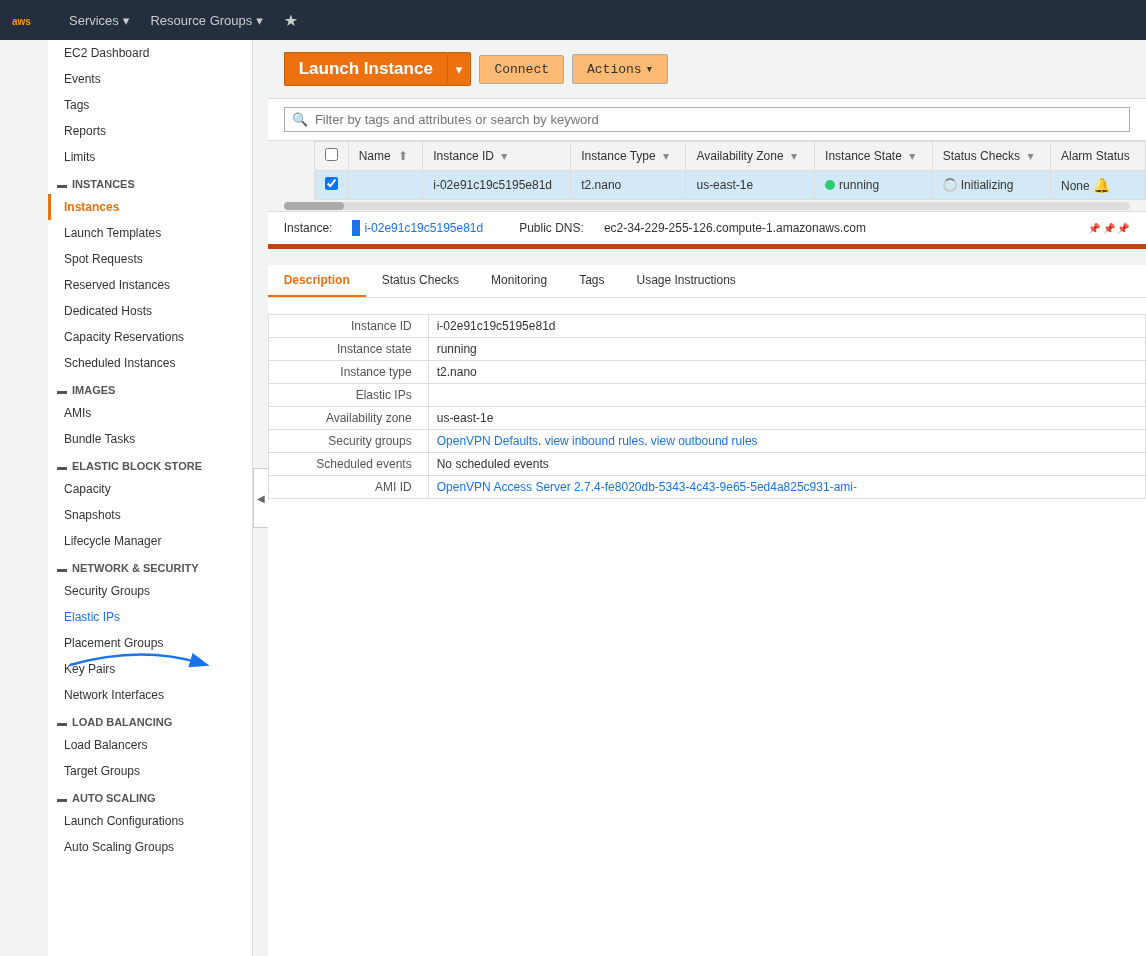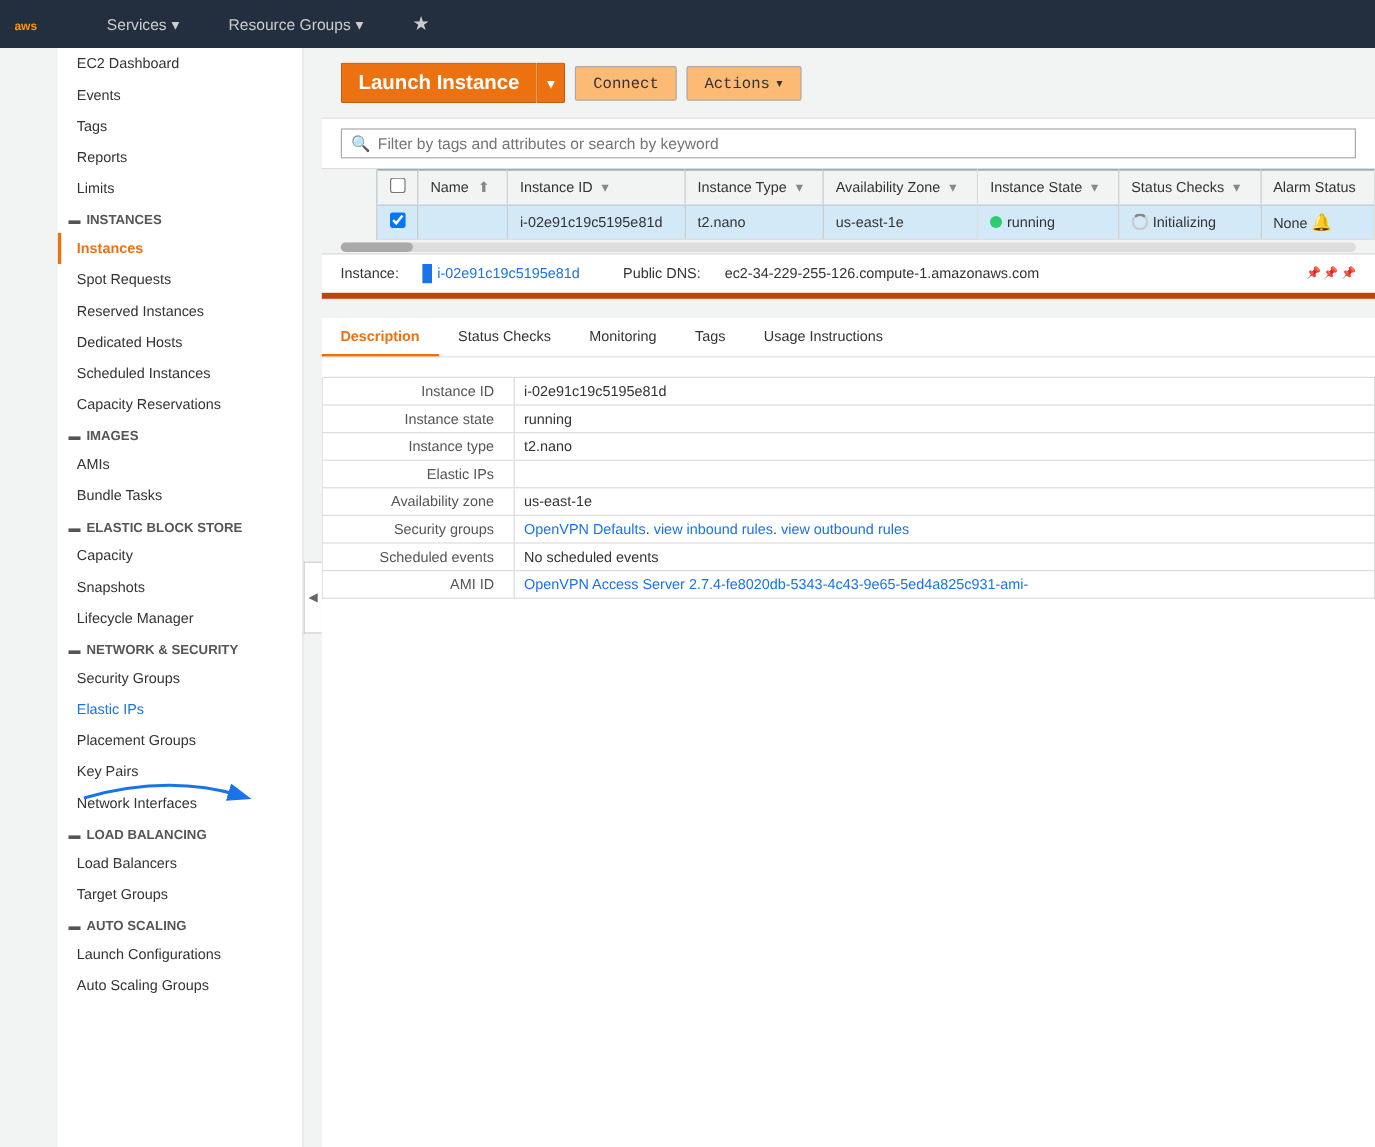--- a/index.html
+++ b/index.html
@@ -6,21 +6,21 @@
     body { font-family: -apple-system, BlinkMacSystemFont, 'Segoe UI', Arial, sans-serif; font-size: 13px; background: #f2f3f3; color: #333; display: flex; flex-direction: column; height: 956px; overflow: hidden; }
 
     
     .top-nav {
       background: #232f3e;
       height: 40px;
       display: flex;
       align-items: center;
       padding: 0 12px;
       flex-shrink: 0;
-      gap: 25px;
+      gap: 5px;
     }
     .aws-logo {
       width: 36px;
       height: 36px;
       display: flex;
       align-items: center;
       justify-content: center;
       margin-right: 8px;
     }
     .nav-btn {
@@ -351,25 +351,26 @@
       <div class="sidebar-item">Events</div>
       <div class="sidebar-item">Tags</div>
       <div class="sidebar-item">Reports</div>
       <div class="sidebar-item">Limits</div>
 
       <div class="sidebar-section-header">
         <span class="sidebar-collapse-btn">▬</span>
         INSTANCES
       </div>
       <div class="sidebar-item active">Instances</div>
+      <div class="sidebar-item">Launch Templates</div>
       <div class="sidebar-item">Spot Requests</div>
       <div class="sidebar-item">Reserved Instances</div>
       <div class="sidebar-item">Dedicated Hosts</div>
+      <div class="sidebar-item">Capacity Reservations</div>
       <div class="sidebar-item">Scheduled Instances</div>
-      <div class="sidebar-item">Capacity Reservations</div>
 
       <div class="sidebar-section-header">
         <span class="sidebar-collapse-btn">▬</span>
         IMAGES
       </div>
       <div class="sidebar-item">AMIs</div>
       <div class="sidebar-item">Bundle Tasks</div>
 
       <div class="sidebar-section-header">
         <span class="sidebar-collapse-btn">▬</span>

